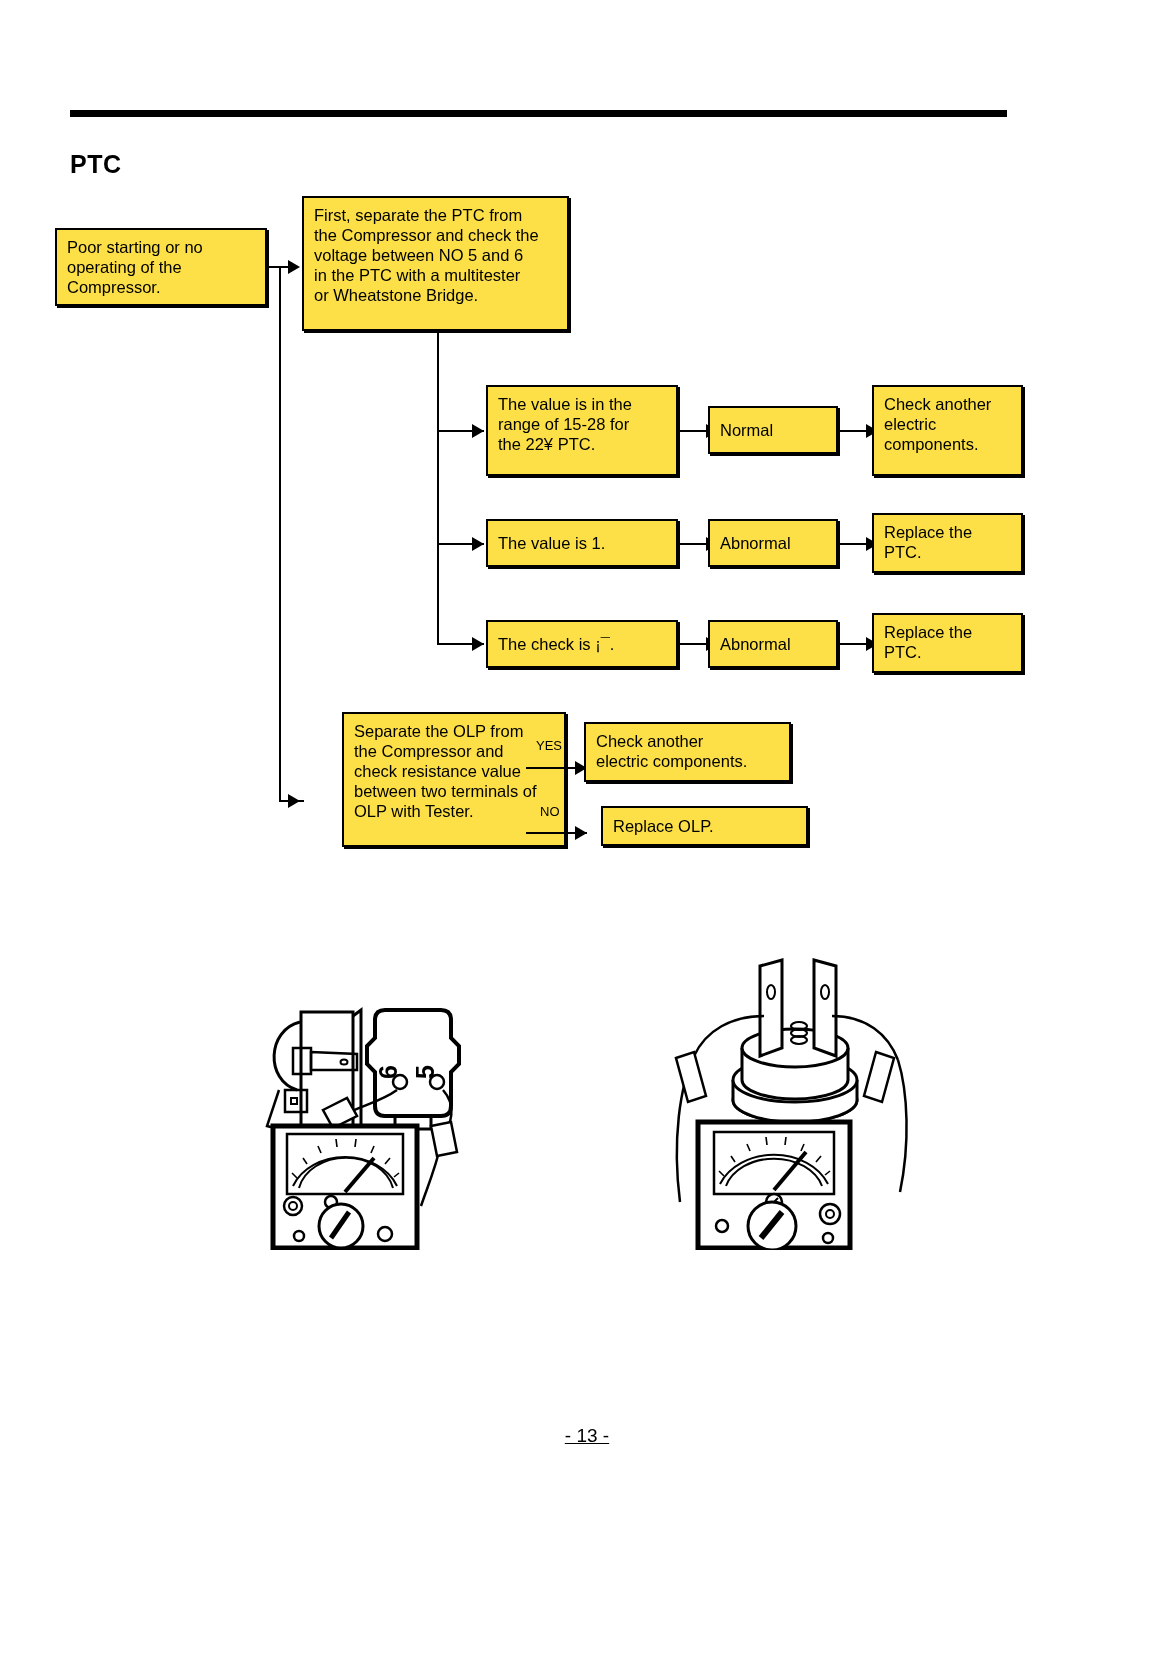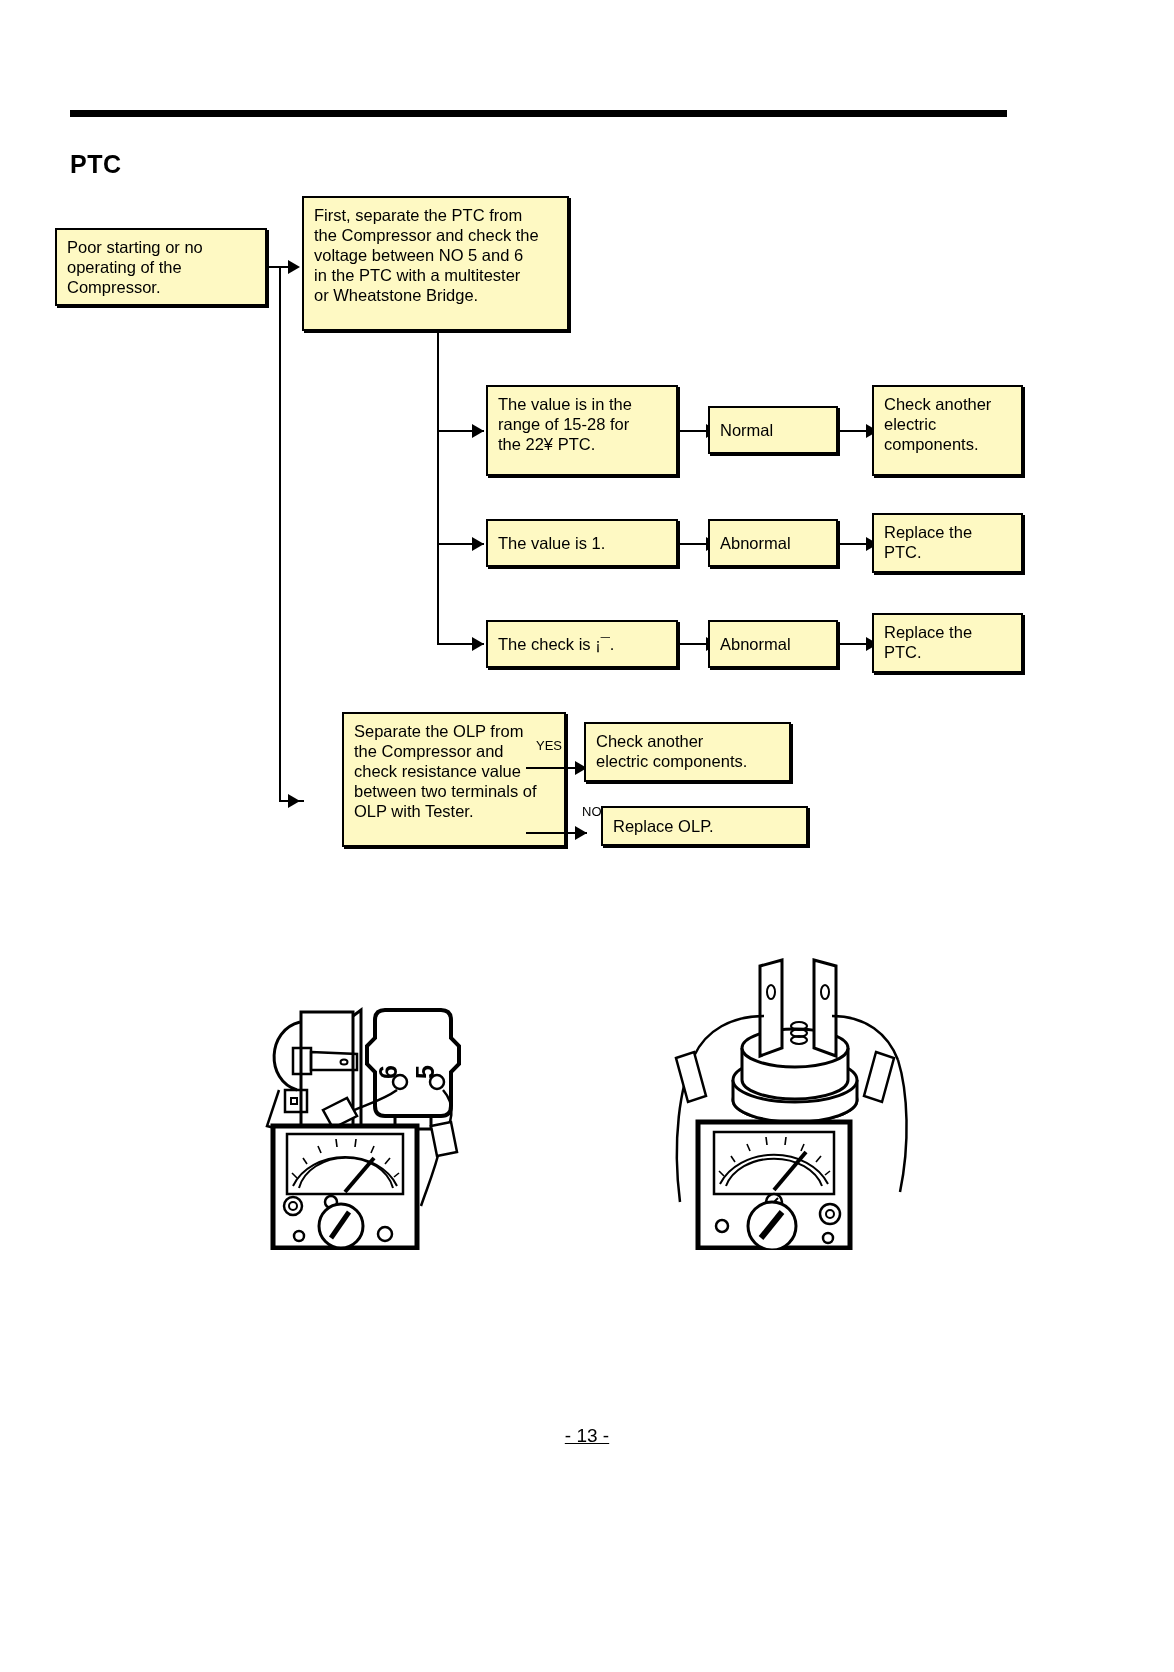--- a/index.html
+++ b/index.html
@@ -18,21 +18,21 @@
 
   
   .section-title{
     position:absolute;left:70px;top:150px;
     font-size:25px;font-weight:bold;letter-spacing:.5px;
   }
 
   
   .box{
     position:absolute;box-sizing:border-box;
-    border:2px solid #000;background:#fef9c3;
+    border:2px solid #000;background:#fde047;
     font-size:16.5px;line-height:20px;
     padding:7px 10px;white-space:pre-line;
   }
   .box.shadow{box-shadow:2px 2px 0 0 #000;}
   .box.vcenter{display:flex;align-items:center;}
 
   
   .line{position:absolute;background:#000;}
   .hline{height:2px;}
   .vline{width:2px;}
@@ -143,21 +143,21 @@
 
   <div class="line hline" style="left:526px;top:767px;width:61px;"></div>
   <div class="arrow" style="left:575px;top:761px;"></div>
   <div class="edge-label" style="left:536px;top:737px;">YES</div>
 
   <div class="box shadow" style="left:584px;top:722px;width:207px;height:60px;">Check another
 electric components.</div>
 
   <div class="line hline" style="left:526px;top:832px;width:61px;"></div>
   <div class="arrow" style="left:575px;top:826px;"></div>
-  <div class="edge-label" style="left:540px;top:803px;margin-left:42px;">NO</div>
+  <div class="edge-label" style="left:540px;top:803px;">NO</div>
 
   <div class="box shadow vcenter" style="left:584px;top:806px;width:207px;height:40px;margin-left:17px;">Replace OLP.</div>
 
   <div class="fig" style="left:245px;top:930px;width:250px;height:320px;">
     <svg width="250" height="320" viewBox="0 0 250 320">
       <g fill="none" stroke="#000" stroke-width="3">
 
         <path d="M55 92 C 22 100 20 150 52 160"></path>
         <rect x="56" y="82" width="52" height="118"></rect>
         <path d="M108 86 L116 80 L116 196 L108 200"></path>

